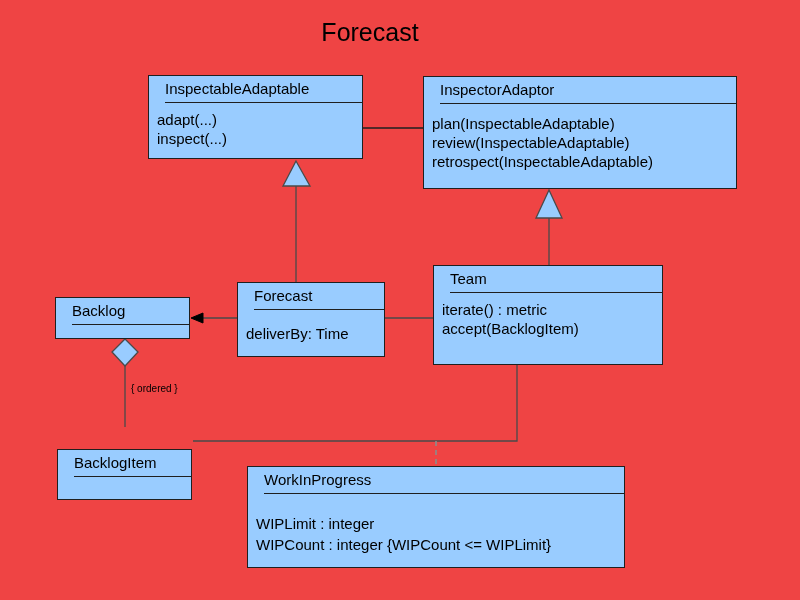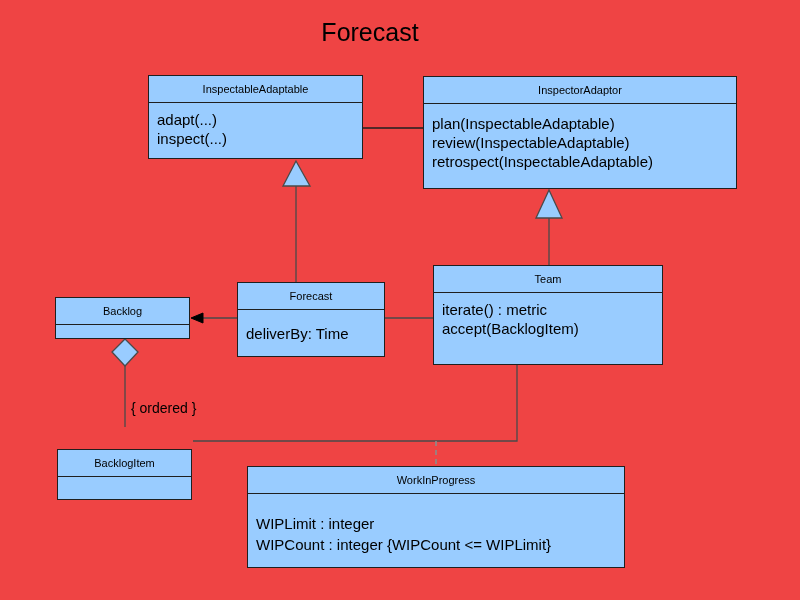--- a/index.html
+++ b/index.html
@@ -11,29 +11,29 @@
     position:absolute;left:170px;top:18px;width:400px;
     text-align:center;font-size:25px;color:#000;
   }
   .connectors{position:absolute;left:0;top:0;z-index:0;}
   .uml-class{
     position:absolute;background:#99CCFF;border:1.5px solid #1f1f1f;
     box-sizing:border-box;z-index:1;
   }
   .uml-title{
     height:26px;line-height:26px;border-bottom:1.2px solid #1f1f1f;
-    text-align:center;font-size:11px;white-space:nowrap;overflow:hidden;
+    font-size:15px;white-space:nowrap;overflow:hidden;margin-left:16px;
   }
   .uml-body{padding:7px 8px 0;font-size:15px;line-height:19px;}
   .uml-member{white-space:nowrap;}
   .c-inspector .uml-body{padding-top:10px;}
   .c-forecast .uml-body{padding-top:14px;}
   .c-wip .uml-body{padding-top:19px;line-height:21px;}
   .constraint-label{
-    position:absolute;left:131px;top:400px;font-size:14px;z-index:1;
+    position:absolute;left:131px;top:383px;font-size:10px;z-index:1;
   }
 </style>
 </head>
 <body>
 
 <div class="canvas">
 
   <div class="diagram-title">Forecast</div>
 
   <svg class="connectors" width="800" height="600" viewBox="0 0 800 600">

